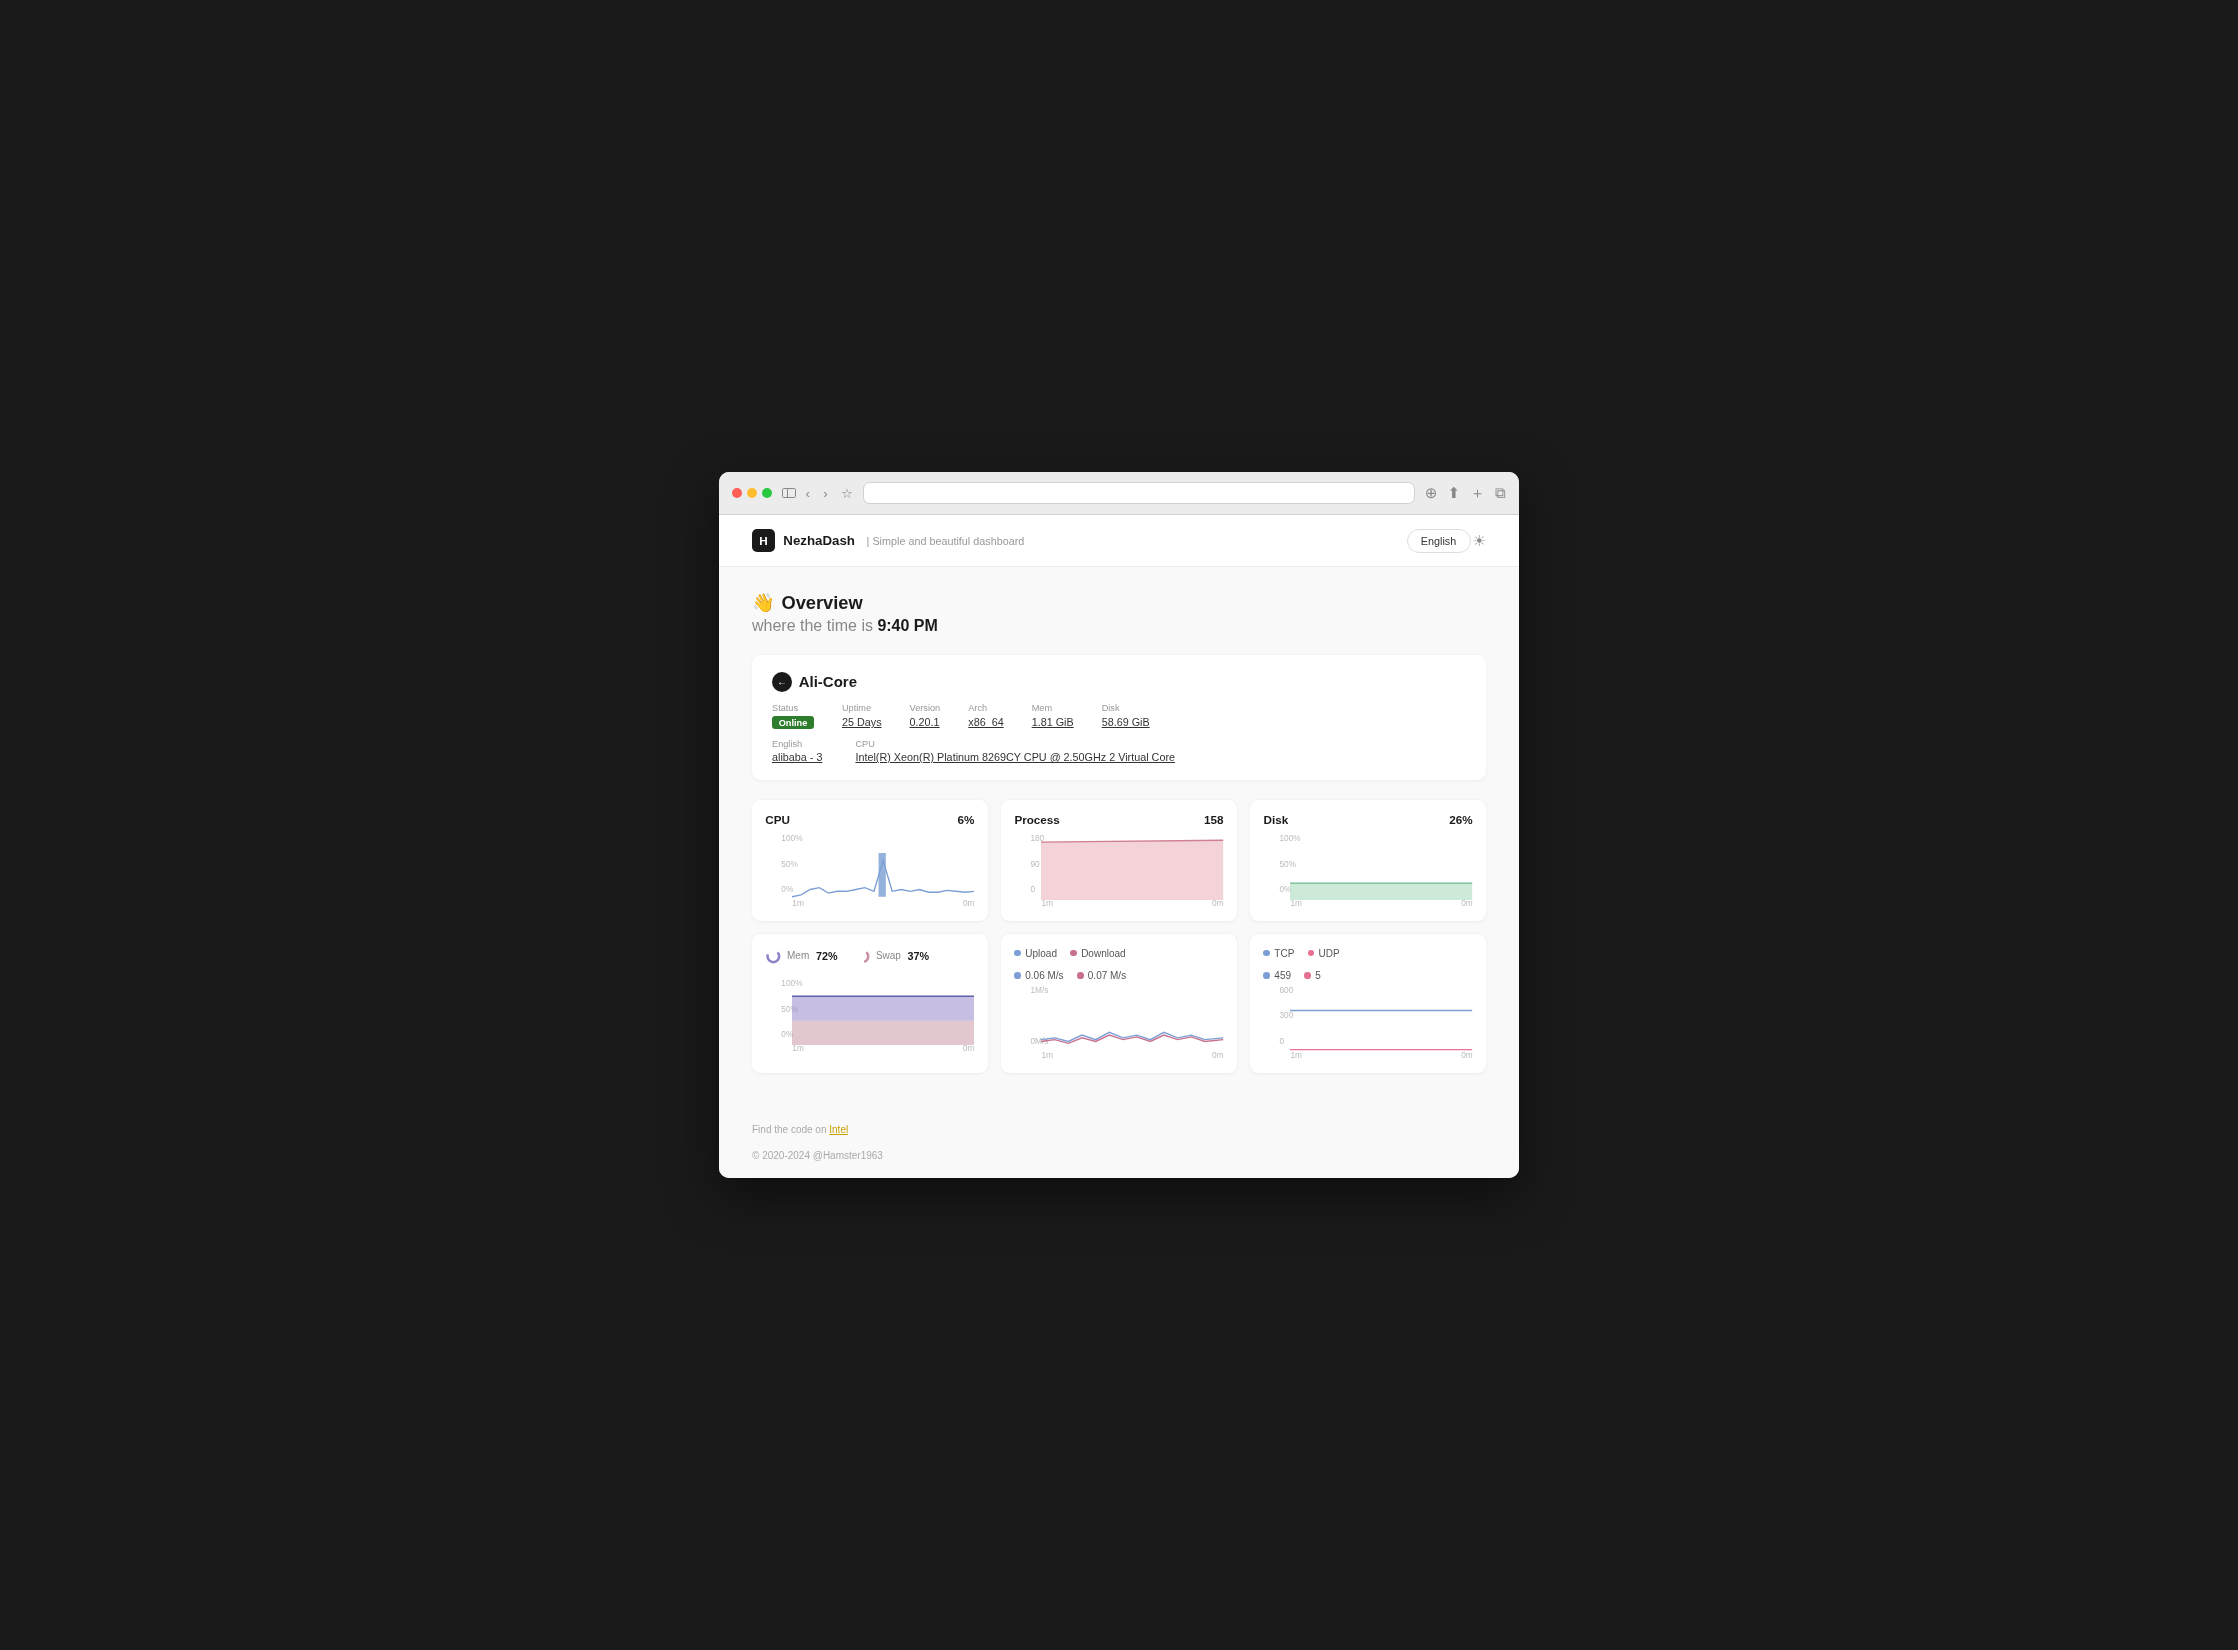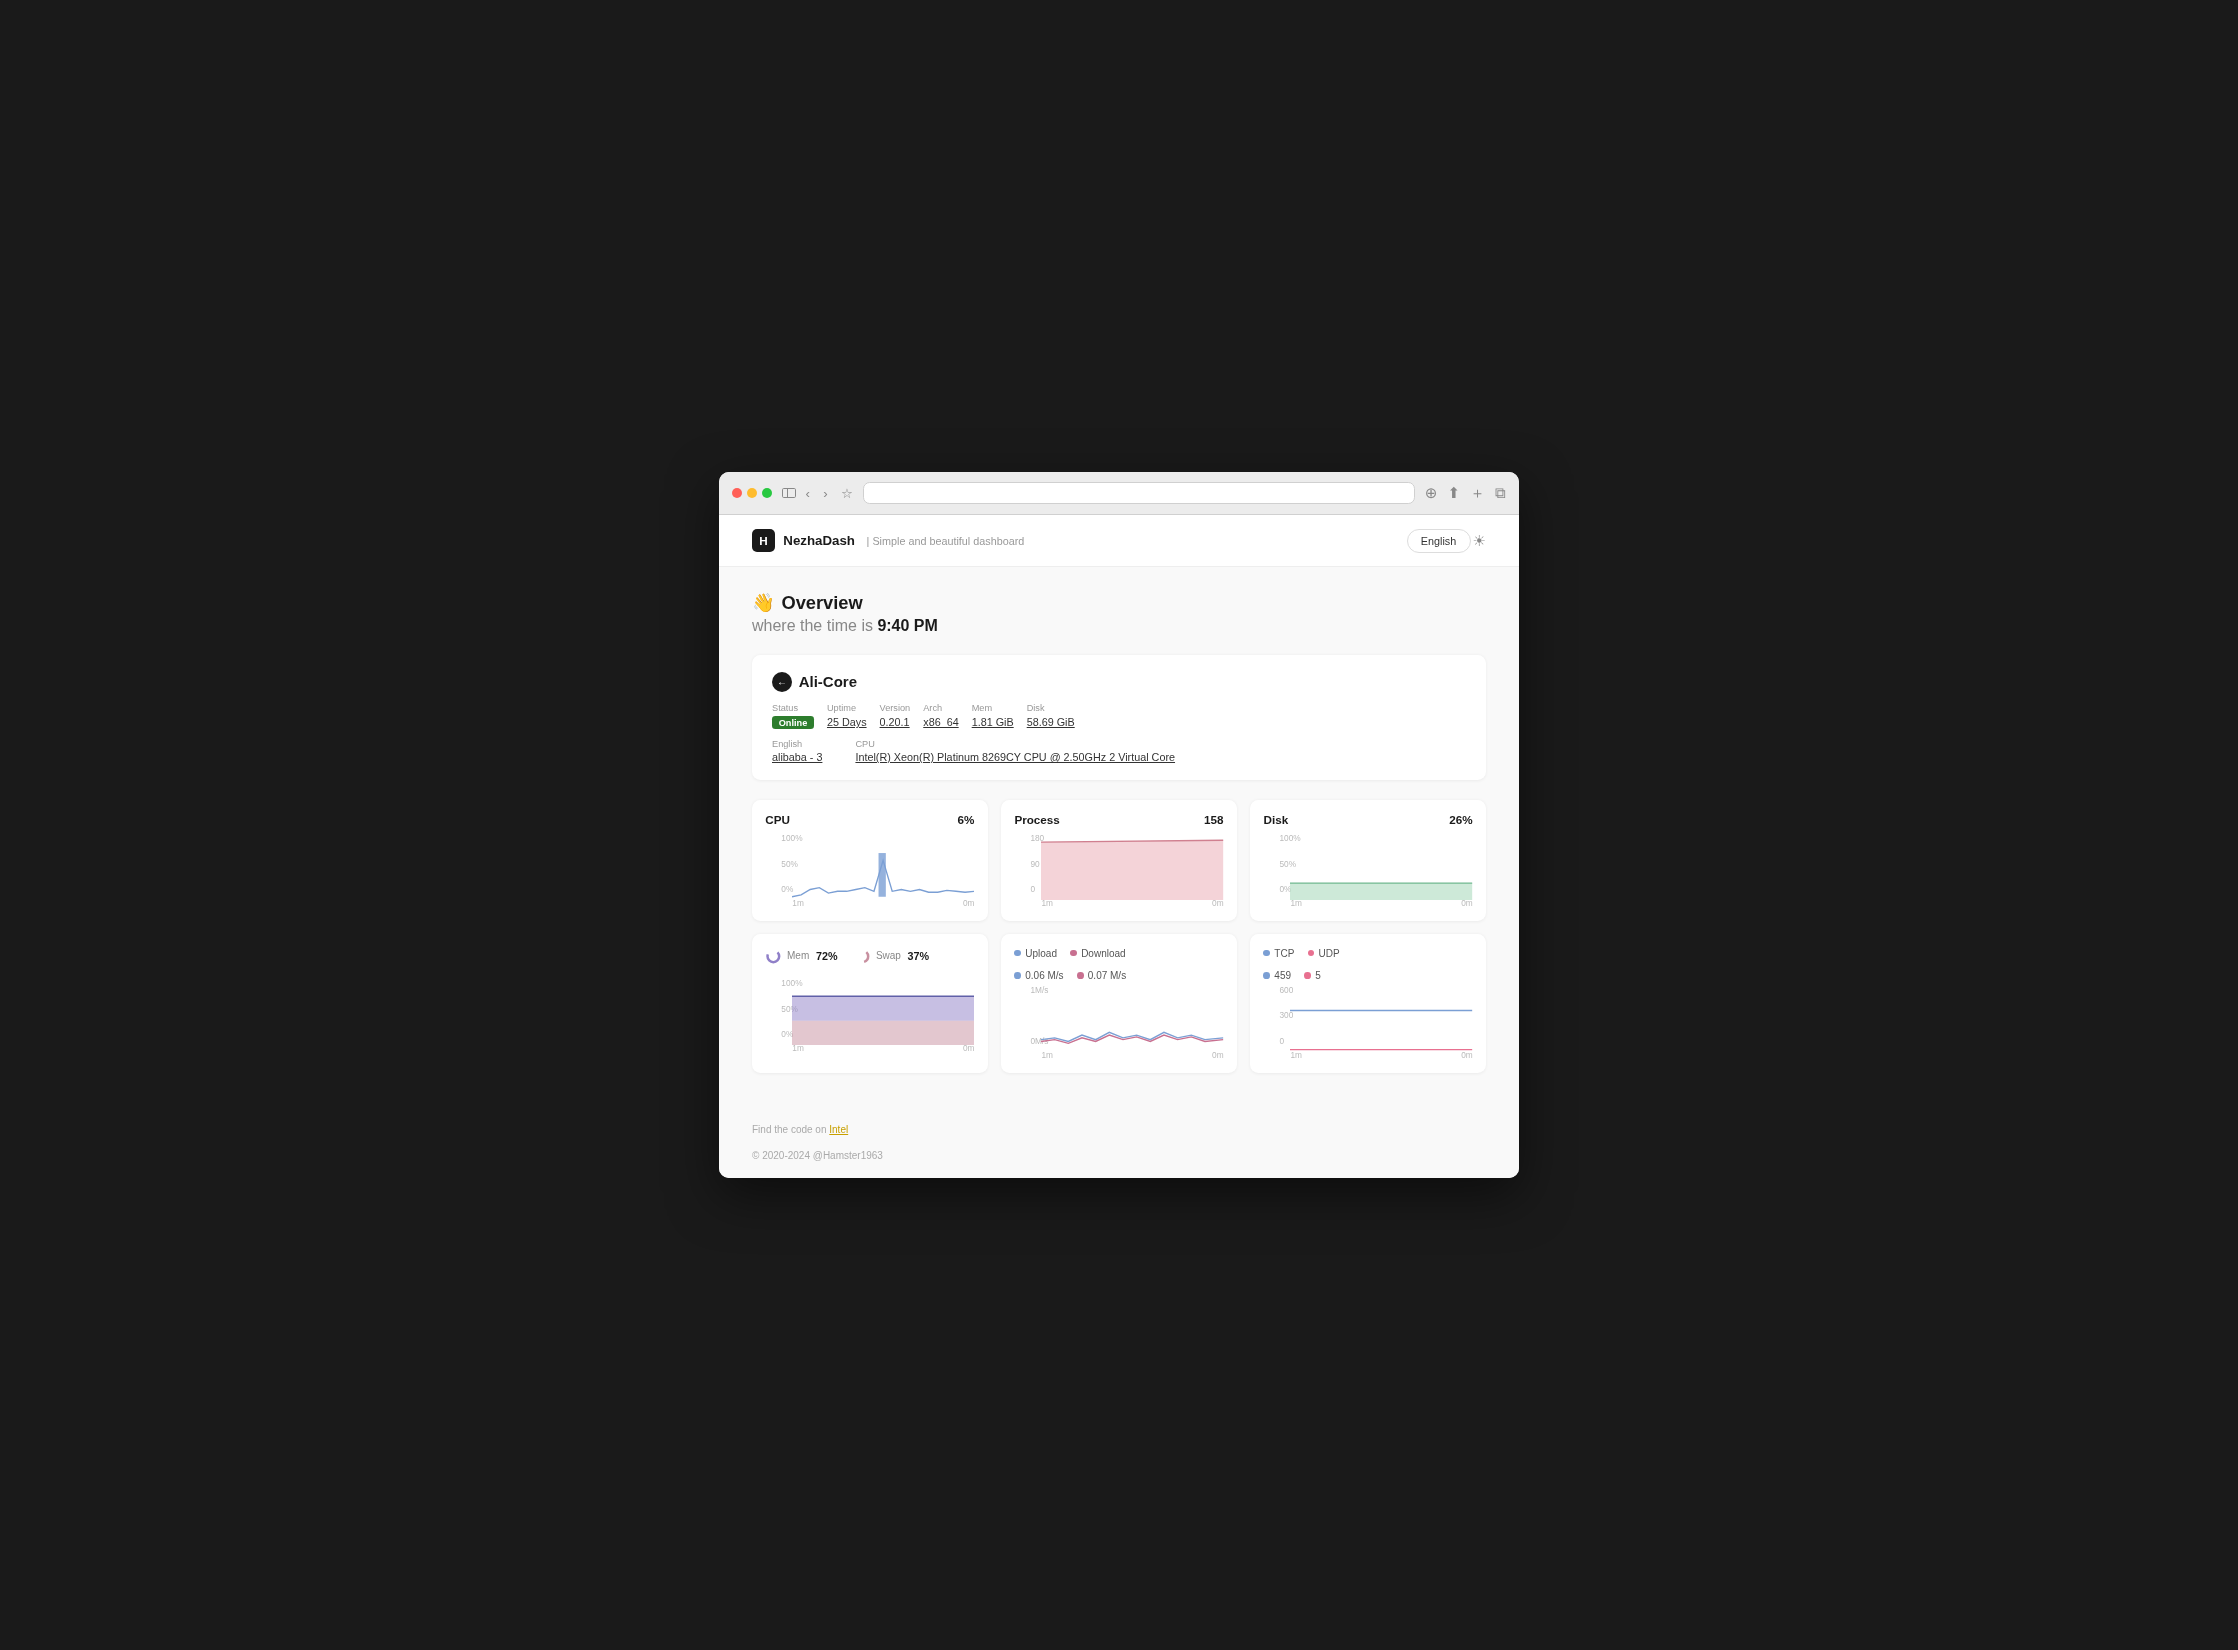--- a/index.html
+++ b/index.html
@@ -199,21 +199,21 @@
       background: #1a1a1a;
       border-radius: 50%;
       display: flex;
       align-items: center;
       justify-content: center;
       color: white;
       font-size: 10px;
     }
     .server-meta {
       display: flex;
-      gap: 13px;
+      gap: 28px;
       flex-wrap: wrap;
       margin-bottom: 10px;
     }
     .meta-item {
       display: flex;
       flex-direction: column;
       gap: 2.5px;
     }
     .meta-label {
       font-size: 9.2px;

